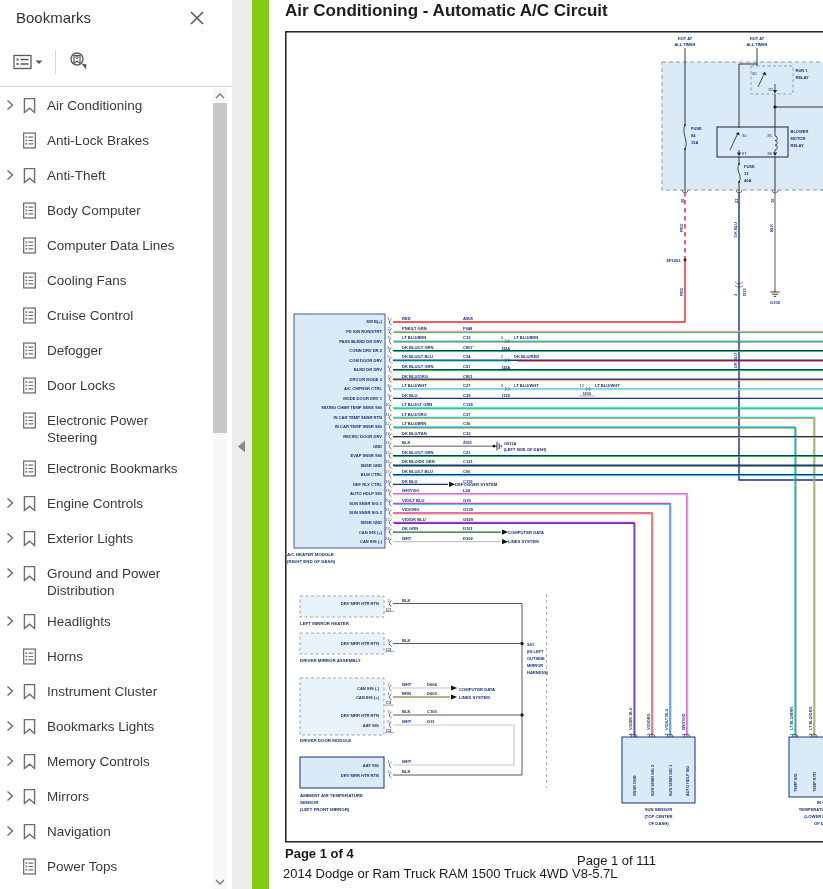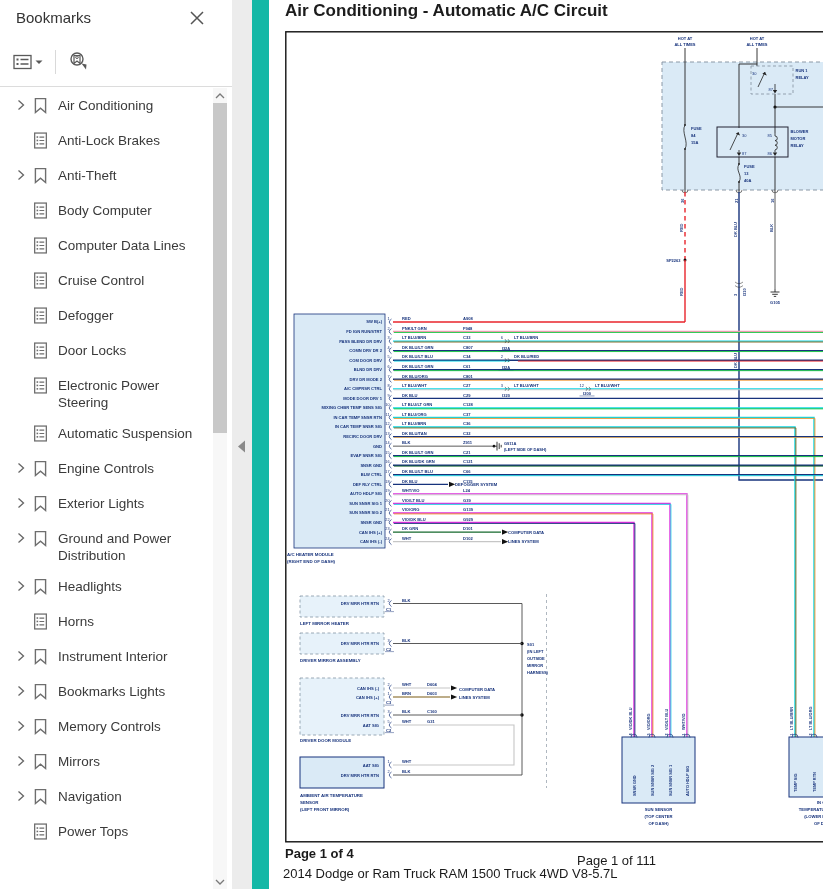--- a/index.html
+++ b/index.html
@@ -1,28 +1,28 @@
 <!DOCTYPE html>
 <html><head>
 <meta charset="utf-8">
 <style>
   html,body{margin:0;padding:0;background:#fff;}
-  #app{position:relative;width:823px;height:889px;background:#14b8a6;overflow:hidden;
+  #app{position:relative;width:823px;height:889px;background:#84cc16;overflow:hidden;
        font-family:"Liberation Sans",sans-serif;}
   
   #sidebar{position:absolute;left:0;top:0;width:232px;height:889px;background:#fff;}
   .sb-header{position:absolute;left:0;top:0;width:232px;height:40px;}
   .sb-title{position:absolute;left:16px;top:9px;font-size:15px;color:#333;}
   .sb-close{position:absolute;right:26px;top:9px;width:18px;height:18px;border:0;background:none;padding:0;cursor:pointer;}
   .sb-toolbar{position:absolute;left:10px;top:46px;height:32px;display:flex;align-items:center;}
   .tool-btn{border:0;background:none;padding:2px;display:flex;align-items:center;cursor:pointer;}
   .vsep{width:1px;height:24px;background:#d9d9d9;margin:0 9px;}
   .sb-divider{position:absolute;left:0px;top:86px;width:232px;height:1px;background:#dcdcdc;}
   #bm-list{position:absolute;left:0;top:90px;width:206px;margin:0;padding:0;list-style:none;}
-  .bm-row{display:flex;align-items:flex-start;padding:7px 4px 7px 12px;cursor:pointer;}
+  .bm-row{display:flex;align-items:flex-start;padding:7px 4px 7px 1px;cursor:pointer;}
   .bm-chev{width:20px;height:17px;flex:0 0 20px;position:relative;}
   .bm-chev svg{position:absolute;left:3px;top:2px;}
   .bm-ico{width:24px;flex:0 0 24px;padding-top:0px;}
   .bm-label{font-size:13.5px;line-height:17px;color:#3a3a3a;padding-left:2px;max-width:148px;}
   
   .sb-scrollbar{position:absolute;left:213px;top:88px;width:14px;height:801px;background:#f7f7f7;}
   .sb-arrow{position:absolute;left:0;width:14px;height:15px;display:flex;align-items:center;justify-content:center;}
   .sb-thumb{position:absolute;left:0;top:15px;width:14px;height:330px;background:#c8c8c8;}
   
   #splitter{position:absolute;left:232px;top:0;width:20px;height:889px;background:#ececec;cursor:pointer;}
@@ -131,20 +131,31 @@
         </li>
         <li class="bm-row">
           <span class="bm-chev"></span>
           <span class="bm-ico"><svg width="17" height="17" viewBox="0 0 16 16">
               <rect x="2.5" y="1" width="11" height="14" fill="none" stroke="#6e6e6e" stroke-width="1.2"></rect>
               <rect x="4.3" y="4" width="1.5" height="1.5" fill="#6e6e6e"></rect>
               <rect x="4.3" y="7.2" width="1.5" height="1.5" fill="#6e6e6e"></rect>
               <rect x="4.3" y="10.4" width="1.5" height="1.5" fill="#6e6e6e"></rect>
               <path d="M7 4.8 h4.5 M7 8 h4.5 M7 11.2 h4.5" stroke="#6e6e6e" stroke-width="1"></path>
             </svg></span>
+          <span class="bm-label">Cooling Fans</span>
+        </li>
+        <li class="bm-row">
+          <span class="bm-chev"></span>
+          <span class="bm-ico"><svg width="17" height="17" viewBox="0 0 16 16">
+              <rect x="2.5" y="1" width="11" height="14" fill="none" stroke="#6e6e6e" stroke-width="1.2"></rect>
+              <rect x="4.3" y="4" width="1.5" height="1.5" fill="#6e6e6e"></rect>
+              <rect x="4.3" y="7.2" width="1.5" height="1.5" fill="#6e6e6e"></rect>
+              <rect x="4.3" y="10.4" width="1.5" height="1.5" fill="#6e6e6e"></rect>
+              <path d="M7 4.8 h4.5 M7 8 h4.5 M7 11.2 h4.5" stroke="#6e6e6e" stroke-width="1"></path>
+            </svg></span>
           <span class="bm-label">Cruise Control</span>
         </li>
         <li class="bm-row">
           <span class="bm-chev"></span>
           <span class="bm-ico"><svg width="17" height="17" viewBox="0 0 16 16">
               <rect x="2.5" y="1" width="11" height="14" fill="none" stroke="#6e6e6e" stroke-width="1.2"></rect>
               <rect x="4.3" y="4" width="1.5" height="1.5" fill="#6e6e6e"></rect>
               <rect x="4.3" y="7.2" width="1.5" height="1.5" fill="#6e6e6e"></rect>
               <rect x="4.3" y="10.4" width="1.5" height="1.5" fill="#6e6e6e"></rect>
               <path d="M7 4.8 h4.5 M7 8 h4.5 M7 11.2 h4.5" stroke="#6e6e6e" stroke-width="1"></path>
@@ -175,21 +186,21 @@
         </li>
         <li class="bm-row">
           <span class="bm-chev"></span>
           <span class="bm-ico"><svg width="17" height="17" viewBox="0 0 16 16">
               <rect x="2.5" y="1" width="11" height="14" fill="none" stroke="#6e6e6e" stroke-width="1.2"></rect>
               <rect x="4.3" y="4" width="1.5" height="1.5" fill="#6e6e6e"></rect>
               <rect x="4.3" y="7.2" width="1.5" height="1.5" fill="#6e6e6e"></rect>
               <rect x="4.3" y="10.4" width="1.5" height="1.5" fill="#6e6e6e"></rect>
               <path d="M7 4.8 h4.5 M7 8 h4.5 M7 11.2 h4.5" stroke="#6e6e6e" stroke-width="1"></path>
             </svg></span>
-          <span class="bm-label">Automatic Suspension</span>
+          <span class="bm-label">Electronic Bookmarks</span>
         </li>
         <li class="bm-row">
           <span class="bm-chev">
             <svg width="12" height="12" viewBox="0 0 12 12">
               <path d="M3.5 1.5 L8.5 6 L3.5 10.5" stroke="#666" stroke-width="1.3" fill="none"></path>
             </svg>
           </span>
           <span class="bm-ico"><svg width="17" height="17" viewBox="0 0 16 16">
               <path d="M3.2 1.5 h9.6 v13 l-4.8 -4 l-4.8 4 z" fill="none" stroke="#6e6e6e" stroke-width="1.3"></path>
             </svg></span>
@@ -241,21 +252,21 @@
         </li>
         <li class="bm-row">
           <span class="bm-chev">
             <svg width="12" height="12" viewBox="0 0 12 12">
               <path d="M3.5 1.5 L8.5 6 L3.5 10.5" stroke="#666" stroke-width="1.3" fill="none"></path>
             </svg>
           </span>
           <span class="bm-ico"><svg width="17" height="17" viewBox="0 0 16 16">
               <path d="M3.2 1.5 h9.6 v13 l-4.8 -4 l-4.8 4 z" fill="none" stroke="#6e6e6e" stroke-width="1.3"></path>
             </svg></span>
-          <span class="bm-label">Instrument Interior</span>
+          <span class="bm-label">Instrument Cluster</span>
         </li>
         <li class="bm-row">
           <span class="bm-chev">
             <svg width="12" height="12" viewBox="0 0 12 12">
               <path d="M3.5 1.5 L8.5 6 L3.5 10.5" stroke="#666" stroke-width="1.3" fill="none"></path>
             </svg>
           </span>
           <span class="bm-ico"><svg width="17" height="17" viewBox="0 0 16 16">
               <path d="M3.2 1.5 h9.6 v13 l-4.8 -4 l-4.8 4 z" fill="none" stroke="#6e6e6e" stroke-width="1.3"></path>
             </svg></span>

